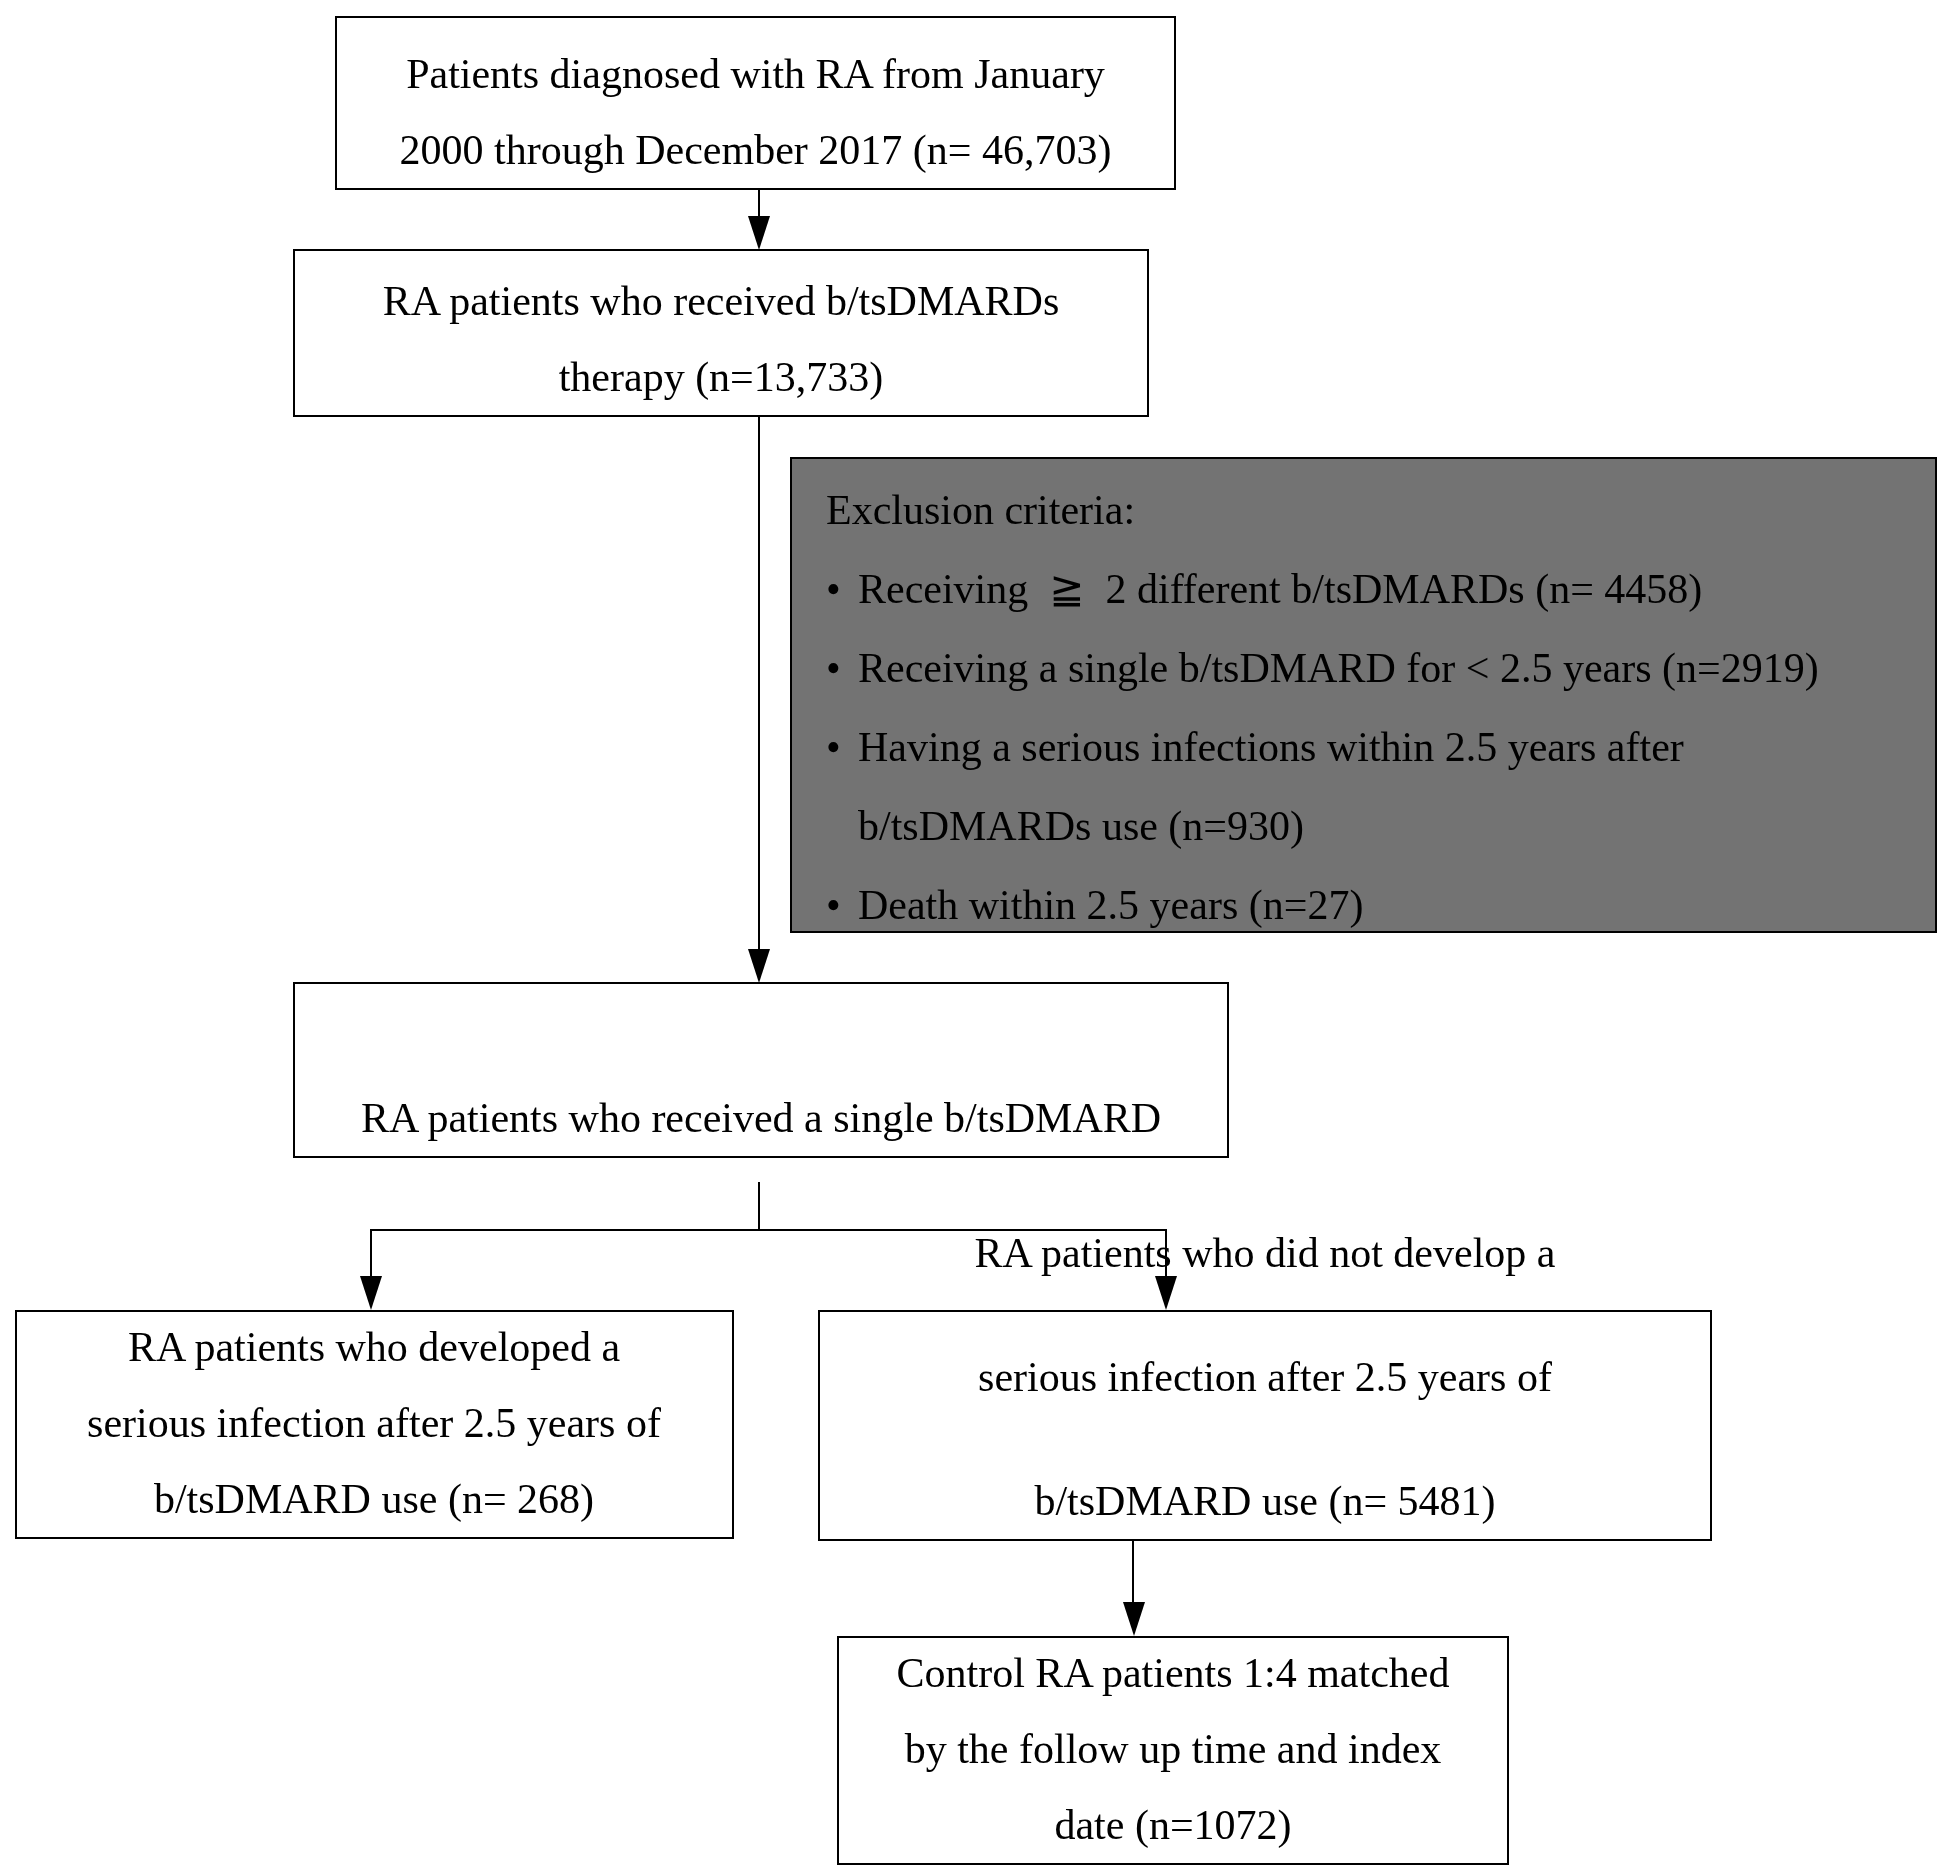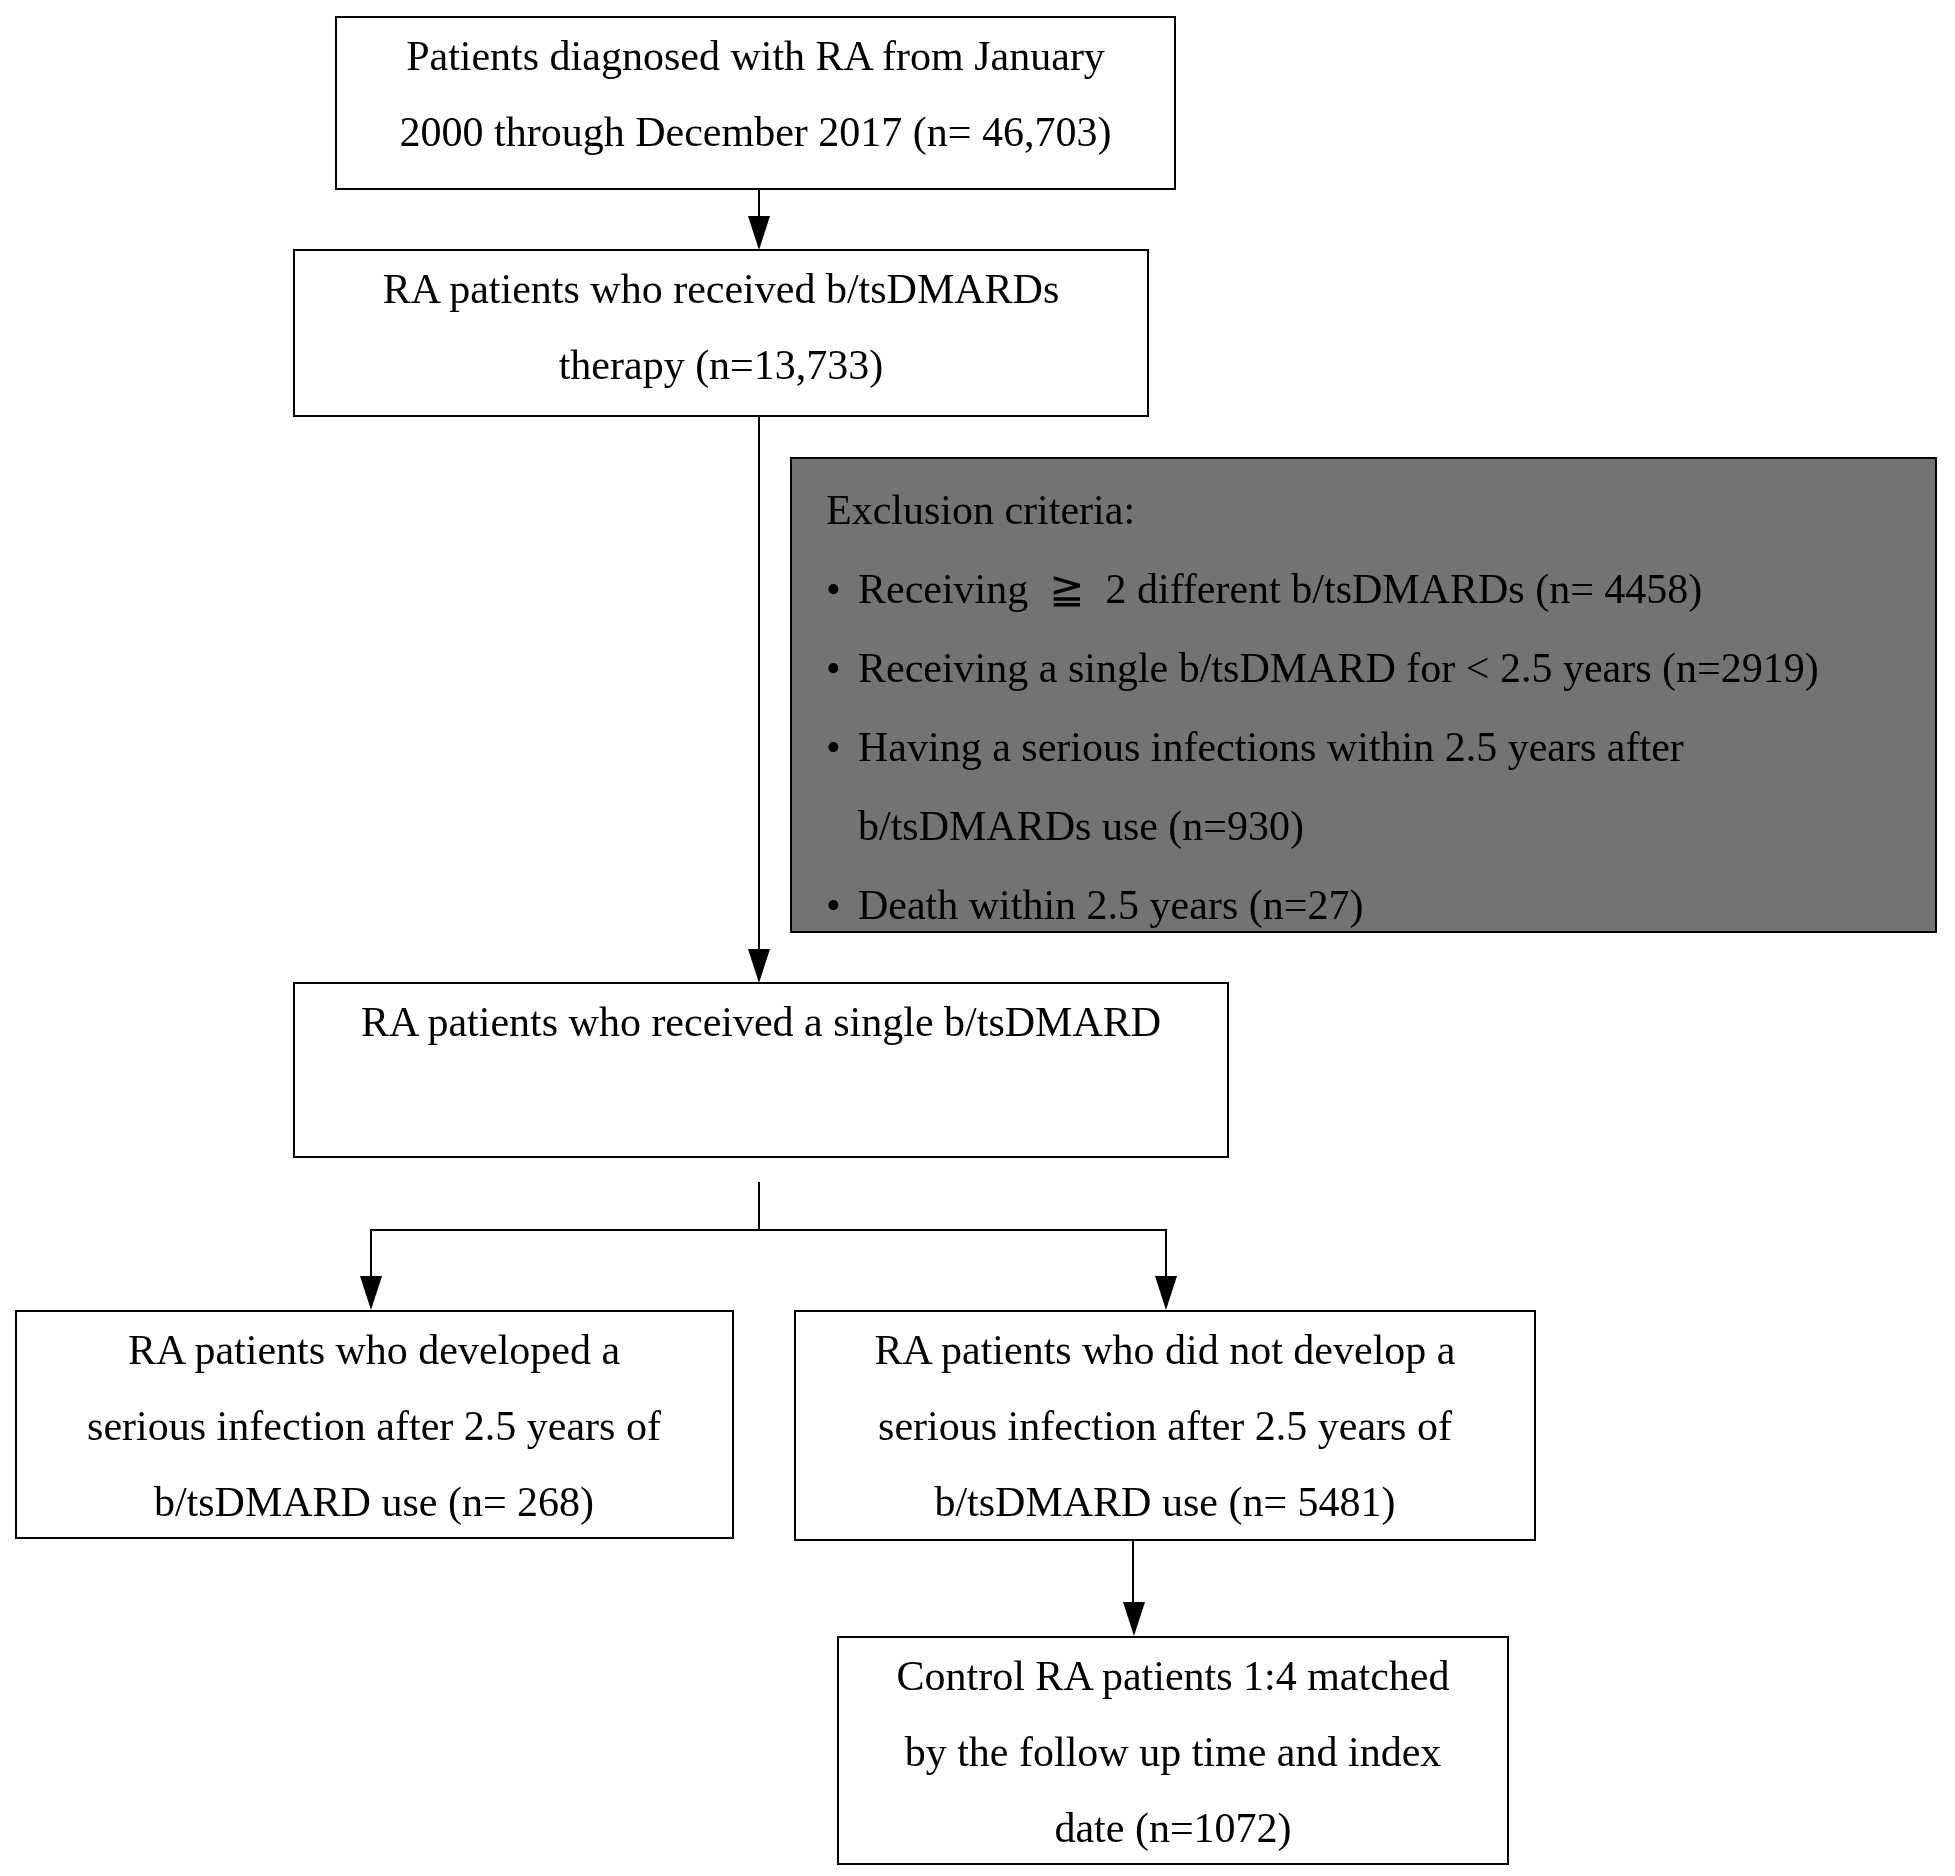--- a/index.html
+++ b/index.html
@@ -15,21 +15,21 @@
     font-family: "Liberation Serif", "DejaVu Serif", serif;
     color: #000000;
   }
   .box {
     position: absolute;
     box-sizing: border-box;
     border: 2.9px solid #000000;
     background: #ffffff;
     display: flex;
     flex-direction: column;
-    justify-content: flex-start;
+    justify-content: flex-end;
     align-items: center;
   }
   .tline {
     white-space: pre;
     font-size: 42px;
     line-height: 76px;
     text-align: center;
   }
   .excl {
     position: absolute;
@@ -128,21 +128,21 @@
   <div class="head-down" style="left:360px; top:1276px;"></div>
   <div class="vline" style="left:1165px; top:1229px; height:49px;"></div>
   <div class="head-down" style="left:1155px; top:1276px;"></div>
 
   <div class="box" style="left:14.5px; top:1310px; width:719px; height:229px;">
     <div class="tline">RA patients who developed a</div>
     <div class="tline">serious infection after 2.5 years of</div>
     <div class="tline">b/tsDMARD use (n= 268)</div>
   </div>
 
-  <div class="box" style="left:794px; top:1310px; width:742px; height:231px;">
+  <div class="box" style="left:818px; top:1310px; width:894px; height:231px;gap:48px;">
     <div class="tline">RA patients who did not develop a</div>
     <div class="tline">serious infection after 2.5 years of</div>
     <div class="tline">b/tsDMARD use (n= 5481)</div>
   </div>
 
   <div class="vline" style="left:1132px; top:1540px; height:62px;"></div>
   <div class="head-down" style="left:1123px; top:1602px;"></div>
 
   <div class="box" style="left:837px; top:1636px; width:672px; height:229px;">
     <div class="tline">Control RA patients 1:4 matched</div>

